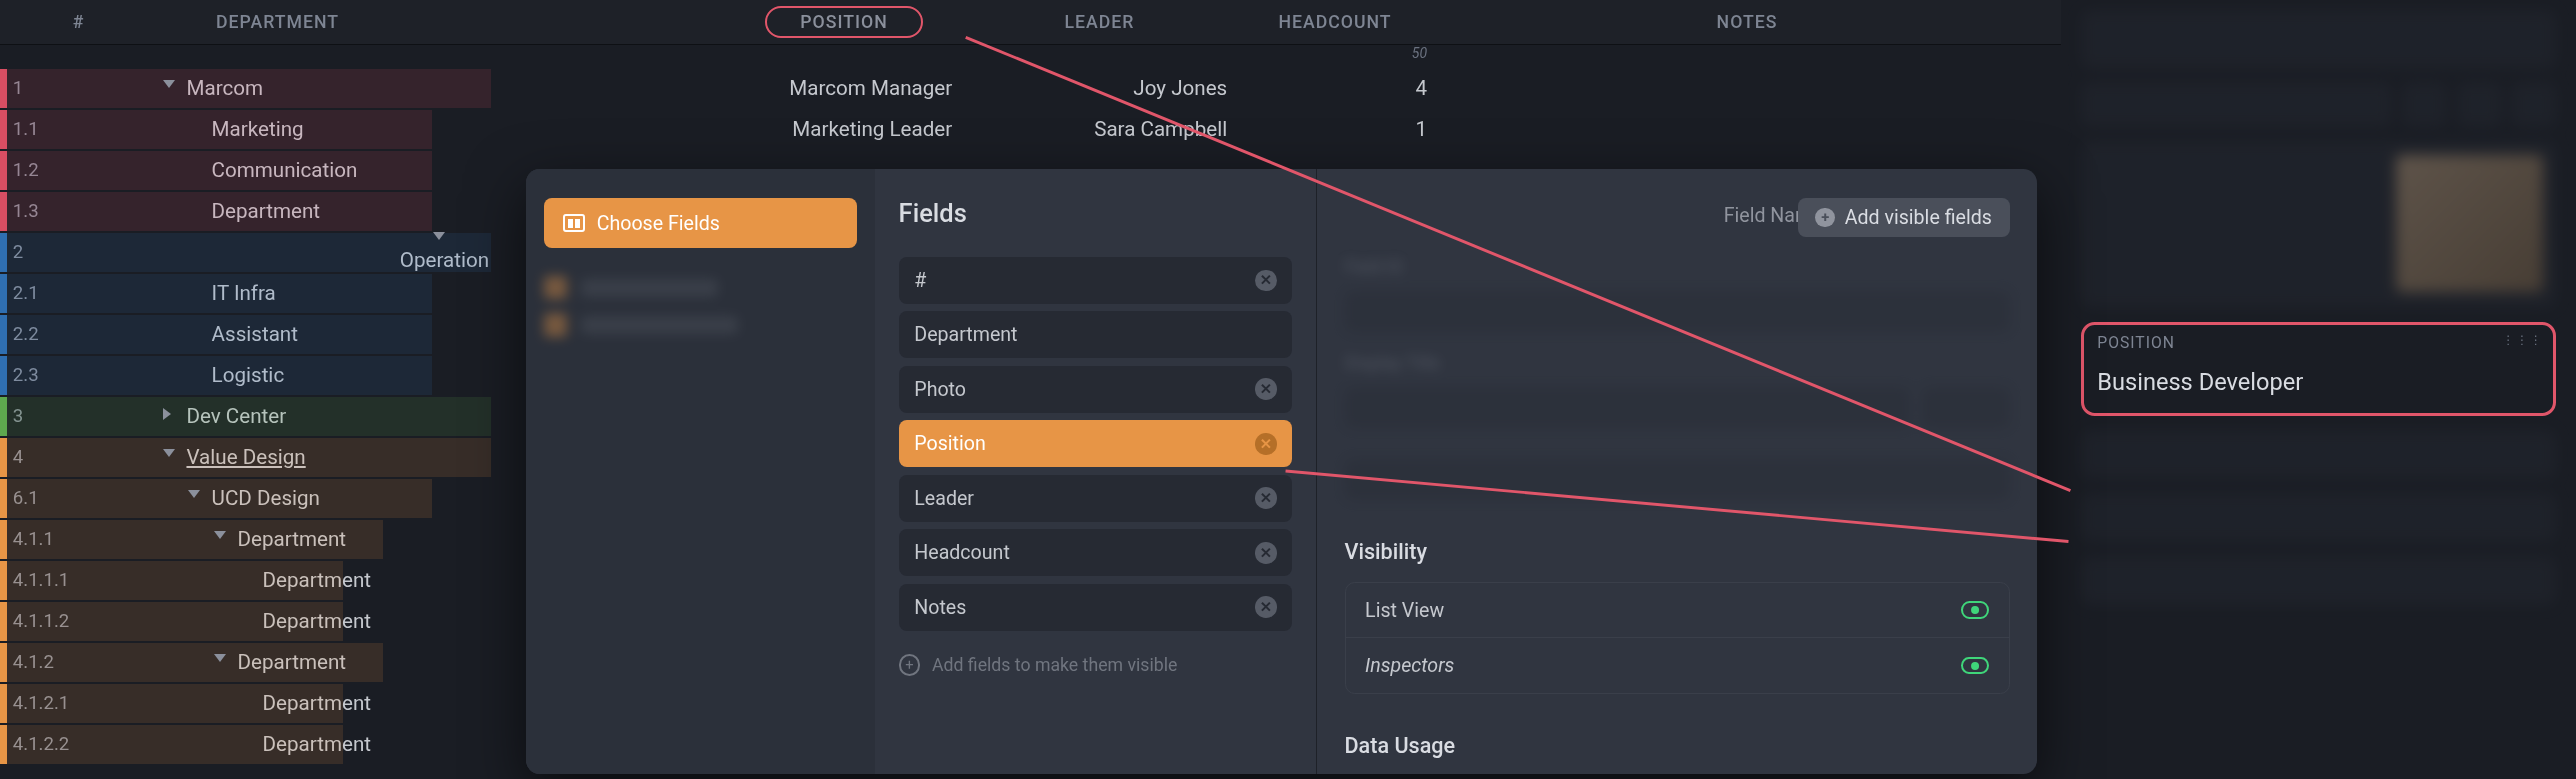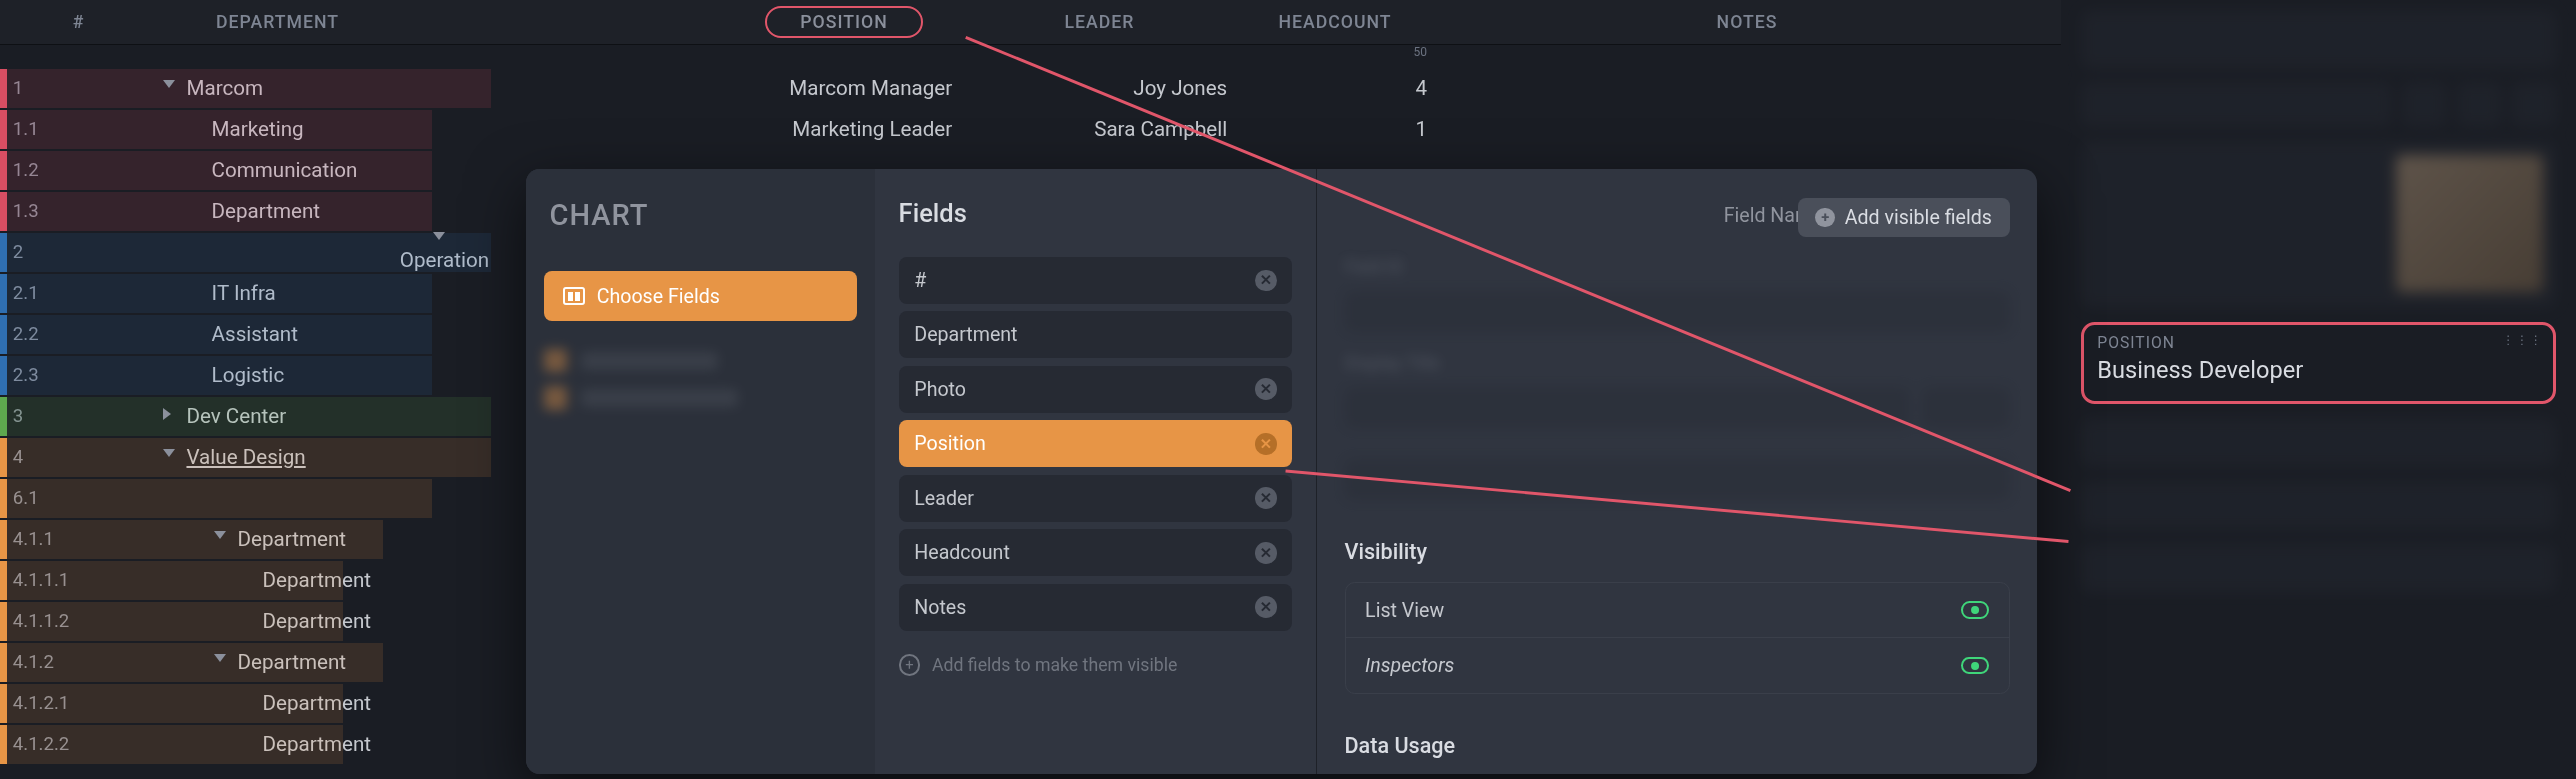--- a/index.html
+++ b/index.html
@@ -14,21 +14,21 @@
   .th { text-align: center; color: #7e8593; font-size: 17.7px; font-weight: 500; letter-spacing: 1px; }
   .col-num { flex: 0 0 157px; }
   .col-dept { flex: 0 0 569px; text-align: left; padding-left: 59px; }
   .col-pos { flex: 0 0 236px; }
   .col-leader { flex: 0 0 275px; }
   .col-head { flex: 0 0 196px; }
   .col-notes { flex: 1; }
 
   .th.col-pos span { display:inline-block; border: 2.9px solid #e1566a; border-radius: 21.6px; padding: 3.9px 33px; color:#8b909c; }
 
-  .agg-row { display:flex; height:21.6px; font-size:12px; color:#6b7280; }
+  .agg-row { display:flex; height:21.6px; font-size:14px; color:#6b7280;font-style:italic; }
   .agg-row .cell { text-align:right; padding-right:5.9px; }
 
   .row { display:flex; height:39px; align-items:center; margin-top:2px; }
   .row .cell-num { flex:0 0 157px; display:flex; align-items:center; }
   .row .swatch { width:6.9px; height:39px; }
   .row .num-txt { color:#8b909c; font-size:18.6px; padding-left:5.9px; }
   .row .cell-dept { flex:0 0 569px; font-size:20.6px; color:#c5c8ce; display:flex; align-items:center; }
   .row .cell-pos { flex:0 0 236px; font-size:20.6px; color:#c5c8ce; text-align:right; padding-right:9.8px; }
   .row .cell-leader { flex:0 0 275px; font-size:20.6px; color:#c5c8ce; text-align:right; padding-right:9.8px; }
   .row .cell-head { flex:0 0 196px; font-size:20.6px; color:#c5c8ce; text-align:right; padding-right:5.9px; }
@@ -80,21 +80,21 @@
   .eye::after { content:""; position:absolute; left:50%; top:50%; width:7.9px; height:7.9px; background:#3fd67a; border-radius:50%; transform:translate(-50%,-50%); }
   .data-usage { font-size:21.6px; color:#d9dce2; margin-top:39px; font-weight:500; }
 
   
   .side-blur { filter: blur(6.9px); opacity:0.4; }
   .sb-box { background:#262a33; border-radius:9.8px; height:59px; margin-bottom:13.7px; }
   .sb-tall { height:167px; display:flex; justify-content:flex-end; padding:13.7px; }
   .sb-img { width:147px; height:137px; background:linear-gradient(135deg,#c4a582,#8b6f4e); border-radius:5.9px; }
   .pos-card { border:3.9px solid #e1566a; border-radius:13.7px; padding:7.9px 13.7px 17.7px; margin-top:7.9px; position:relative; }
   .pos-card .lbl { font-size:15.7px; color:#7e8593; letter-spacing:1px; }
-  .pos-card .val { font-size:23.6px; color:#d9dce2; margin-top:4px; }
+  .pos-card .val { font-size:23.6px; color:#d9dce2; margin-top:16px; }
   .handle { position:absolute; right:9.8px; top:7.9px; color:#6b7280; letter-spacing:2px; font-size:11.8px; }
 
   
   svg.anno { position:absolute; left:0; top:0; pointer-events:none; z-index:50; }
 </style>
 </head>
 <body>
 
 <div class="main-area">
   <div class="table-panel">
@@ -282,20 +282,26 @@
             <div class="cell-leader"></div>
             <div class="cell-head"></div>
           </div>
         </div>
         <div class="row-container">
           <div class="row-bg" style="width: 432px; background: rgb(231, 149, 70); top: 0px;"></div>
           <div class="row">
             <div class="cell-num">
               <div class="swatch" style="background: rgb(231, 149, 70);"></div>
               <div class="num-txt">6.1</div>
+            </div>
+            <div class="cell-dept" style="padding-left: 31px;">
+              <span class="disclosure">
+                <div class="tri-down"></div>
+              </span>
+              <span>UCD Design</span>
             </div>
             <div class="cell-pos"></div>
             <div class="cell-leader"></div>
             <div class="cell-head"></div>
           </div>
         </div>
         <div class="row-container">
           <div class="row-bg" style="width: 383px; background: rgb(231, 149, 70); top: 0px;"></div>
           <div class="row">
             <div class="cell-num">
@@ -419,21 +425,20 @@
     <div class="side-blur" style="margin-top:13.7px">
       <div class="sb-box" style="height:49px"></div>
       <div class="sb-box" style="height:49px"></div>
       <div class="sb-box" style="height:49px"></div>
     </div>
   </div>
 </div>
 
 <div class="modal">
   <div class="modal-left">
-    <h1>CHART</h1>
     <div class="choose-btn">
       <span class="choose-icon"></span>
       <span>Choose Fields</span>
     </div>
     <div class="blurred">
       <div class="blur-item">
           <div class="blur-sw" style="background:#e79546"></div>
           <div style="width:137px;height:17.7px;background:#50555f;border-radius:3.9px"></div>
         </div>
       <div class="blur-item">

